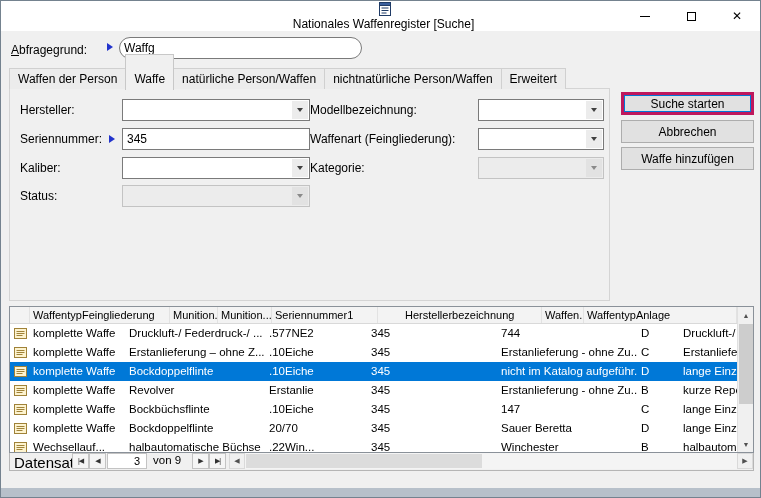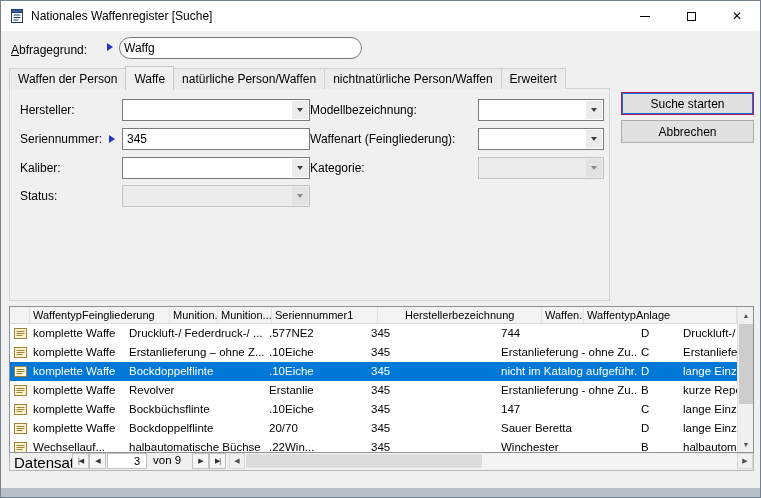--- a/index.html
+++ b/index.html
@@ -4,21 +4,21 @@
 <style>
   * { margin:0; padding:0; box-sizing:border-box; }
   html,body { width:761px; height:498px; overflow:hidden; background:#fff; }
   body { font-family:"Liberation Sans", sans-serif; font-size:12px; color:#000; }
 
   .window { position:relative; width:761px; height:498px; background:#f0f0f0;
             border:1px solid #74828f; overflow:hidden; }
 
   
   .titlebar { position:absolute; top:0; left:0; right:0; height:30px; background:#fff;
-              display:flex; align-items:center; }
+              display:flex; align-items:center;flex-direction:column; }
   .app-icon { margin-left:8px; flex:0 0 16px; }
   .title { margin-left:6px; font-size:12px; white-space:nowrap; }
   .caption-controls { position:absolute; right:0; top:0; height:30px; display:flex; }
   .cap-btn { width:46px; height:30px; display:flex; align-items:center; justify-content:center; }
   .min-glyph { width:10px; height:1px; background:#000; display:inline-block; }
   .max-glyph { width:9px; height:9px; border:1px solid #000; display:inline-block; }
   .close-glyph { font-size:12px; line-height:12px; }
 
   
   .query-label { position:absolute; left:10px; top:42px; display:inline-block; }
@@ -27,21 +27,21 @@
                border-bottom:4px solid transparent; border-left:6px solid #2233cc; }
   .arrow-query { left:106px; top:42px; }
   .textbox { border:1px solid #7a7a7a; background:#fff; font-family:"Liberation Sans",sans-serif;
              font-size:12px; padding:0 4px; height:22px; outline:none; }
   .query-input { position:absolute; left:118px; top:36px; width:243px;border-radius:11px; }
 
   
   .tabstrip { position:absolute; left:8px; top:66px; height:22px; display:flex; align-items:flex-end; z-index:3; }
   .tab { padding:3px 8px 3px 8px; background:#ececec; border:1px solid #d0d0d0; border-bottom:none;
          margin-right:-1px; font-size:12px; white-space:nowrap; }
-  .tab.active { background:#f0f0f0; border-color:#c8c8c8; padding-top:5px; padding-bottom:4px;
+  .tab.active { background:#f0f0f0; border-color:#c8c8c8; padding-top:17px; padding-bottom:4px;
                 margin-bottom:-1px; position:relative; z-index:4; }
 
   .tabpage { position:absolute; left:8px; top:87px; width:601px; height:213px;
              border:1px solid #d4d4d4; background:#f0f0f0; z-index:2; }
   .fld-label { position:absolute; white-space:nowrap; }
   .combo { position:absolute; height:22px; background:#fff; border:1px solid #7a7a7a; }
   .combo-value { position:absolute; left:4px; top:3px; right:18px; overflow:hidden; white-space:nowrap; }
   .combo-btn { position:absolute; right:1px; top:1px; bottom:1px; width:16px; background:#ececec;
                display:flex; align-items:center; justify-content:center; }
   .darr { width:0; height:0; border-left:3.5px solid transparent; border-right:3.5px solid transparent;
@@ -49,21 +49,21 @@
   .combo.disabled { background:#ececec; border-color:#c3c3c3; }
   .combo.disabled .combo-btn { background:#e2e2e2; }
   .combo.disabled .darr { border-top-color:#8a8a8a; }
   .arrow-serien { left:99px; top:46px; }
   .serien-input { position:absolute; left:112px; top:39px; width:188px; }
 
   
   .side-btn { position:absolute; left:620px; width:133px; height:23px; background:#e1e1e1;
               border:1px solid #adadad; font-family:"Liberation Sans",sans-serif; font-size:12px;
               display:flex; align-items:center; justify-content:center; cursor:default; }
-  .side-btn.default { border:1px solid #be185d; box-shadow:inset 0 0 0 1px #0078d7;text-align:center; }
+  .side-btn.default { border:3px solid #be185d; box-shadow:inset 0 0 0 1px #0078d7;text-align:center; }
   .btn-search { top:91px; }
   .btn-cancel { top:119px; }
   .btn-add { top:146px; }
 
   
   .grid { position:absolute; left:8px; top:305px; width:745px; height:147px; background:#fff;
           border:1px solid #8a9199; overflow:hidden; }
   .ghead { display:flex; height:17px; width:727px; background:#f3f3f3; border-bottom:1px solid #d9d9d9; }
   .hcell { border-right:1px solid #e2e2e2; font-size:11px; line-height:16px; padding:0 3px;
            overflow:hidden; white-space:nowrap; flex-shrink:0; }
@@ -197,20 +197,21 @@
       <span class="combo-value"></span>
       <span class="combo-btn">
           <span class="darr"></span>
         </span>
     </div>
 
   </div>
 
   <div class="side-btn default btn-search">Suche starten</div>
   <div class="side-btn btn-cancel">Abbrechen</div>
+  <div class="side-btn btn-add">Waffe hinzufügen</div>
 
   <div class="grid">
     <div class="ghead">
       <span class="hcell c0"></span>
       <span class="hcell c2">WaffentypFeingliederung</span>
       <span class="hcell c3">Munition...</span>
       <span class="hcell c4">Munition...</span>
       <span class="hcell c5">Seriennummer1</span>
       <span class="hcell c6">Herstellerbezeichnung</span>
       <span class="hcell c7">Waffen...</span>

